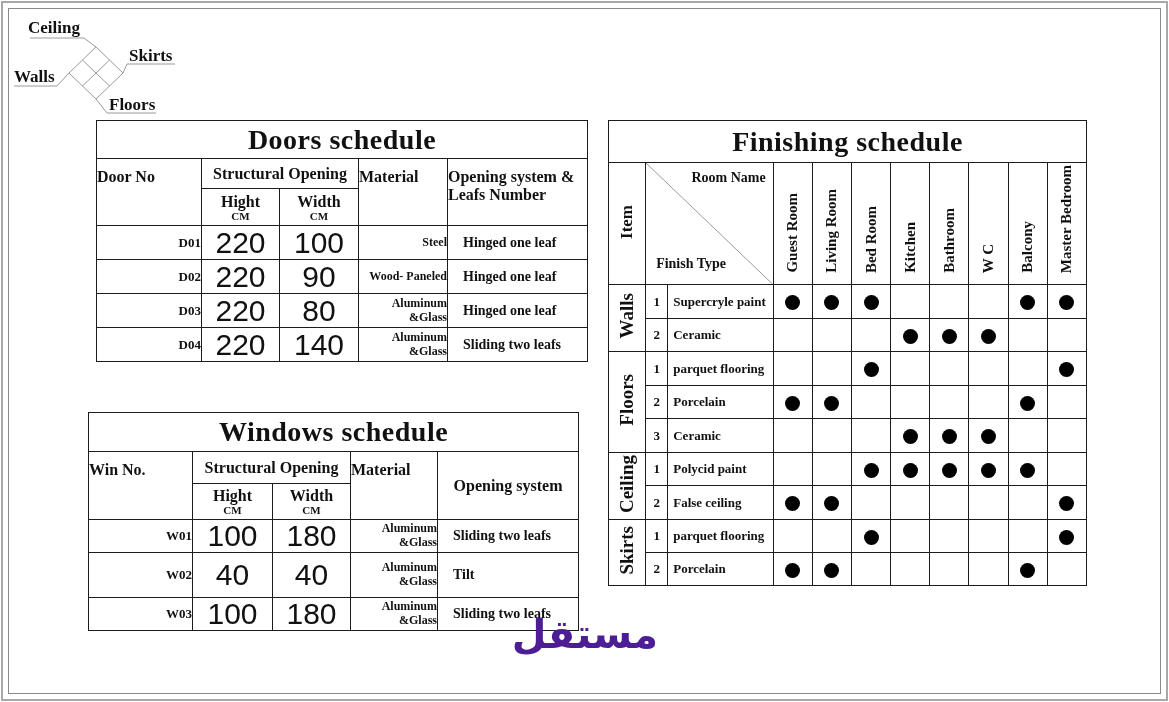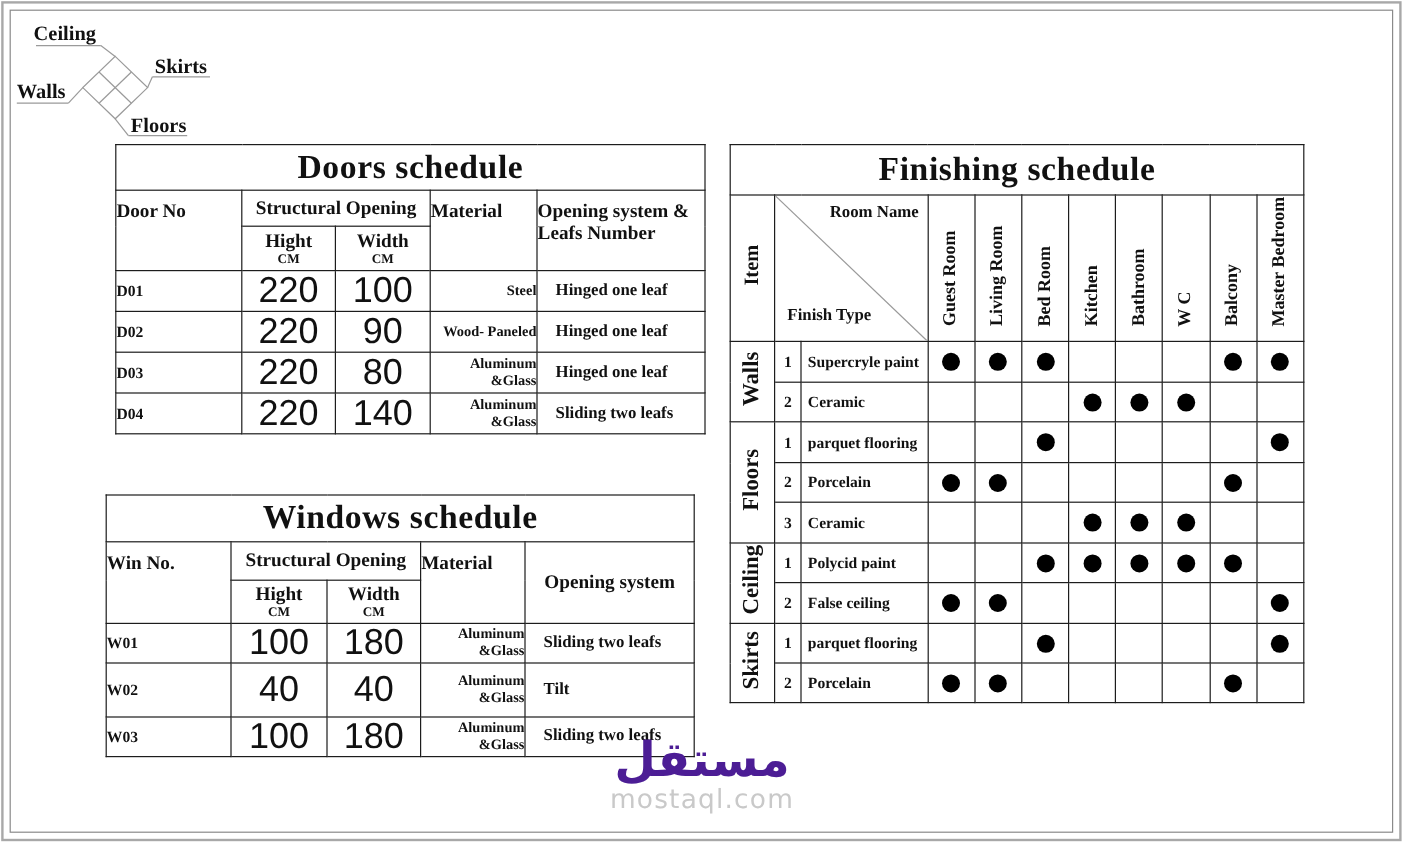--- a/index.html
+++ b/index.html
@@ -10,21 +10,21 @@
   
   .frame-outer{position:absolute;inset:1px;border:2px solid #a8a8a8;pointer-events:none;}
   .frame-inner{position:absolute;inset:8px;border:1px solid #8a8a8a;pointer-events:none;}
 
   
   table.sched{border-collapse:collapse;table-layout:fixed;position:absolute;background:#fff;}
   table.sched td{border:1px solid #1c1c1c;padding:0;overflow:hidden;}
   .t-title{font-weight:bold;font-size:28px;text-align:center;letter-spacing:.5px;}
   .t-h{font-weight:bold;font-size:16px;}
   .t-cm{font-weight:bold;font-size:11px;line-height:1;}
-  .t-no{font-weight:bold;font-size:13px;text-align:left;}
+  .t-no{font-weight:bold;font-size:13px;text-align:right;}
   .num{font-family:"Liberation Sans",sans-serif;font-weight:400;font-size:30px;text-align:center;line-height:1;}
   .mat{font-weight:bold;font-size:12px;line-height:1.15;padding-left:7px !important;text-align:right;}
   .open{font-weight:bold;font-size:14px;padding-left:15px !important;}
   .head-top{vertical-align:top !important;padding-top:9px !important;line-height:1.15;}
   .head-mid{text-align:center;vertical-align:middle;}
   td{vertical-align:middle;}
 
   
   .vtext{writing-mode:vertical-rl;transform:rotate(180deg);display:inline-block;white-space:nowrap;}
   .t-room{font-weight:bold;font-size:15px;}
@@ -339,14 +339,13 @@
     <td class="mark-cell" data-mark="0"></td>
     <td class="mark-cell" data-mark="0"></td>
     <td class="mark-cell" data-mark="1"></td>
     <td class="mark-cell" data-mark="0"></td>
   </tr>
 </tbody>
   </table>
 
 <div class="watermark">
   <div class="wm-ar">مستقل</div>
-  <div class="wm-dom">mostaql.com</div>
 </div>
 
 </body></html>

